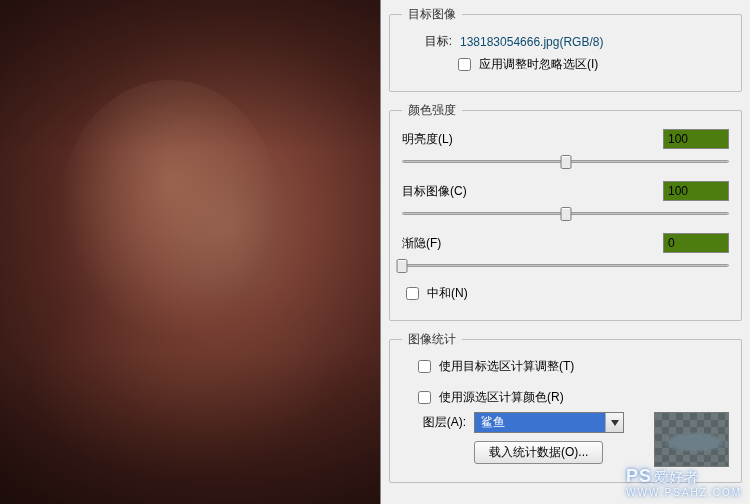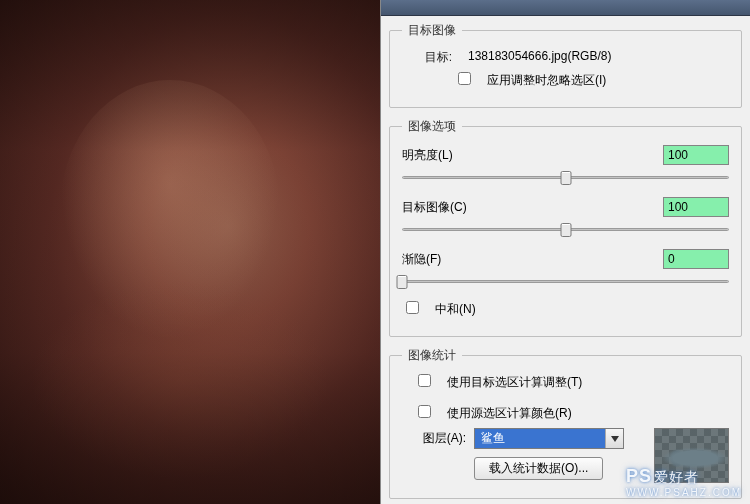--- a/index.html
+++ b/index.html
@@ -25,21 +25,20 @@
     
     .left-image .shade1{position:absolute;width:220px;height:260px;left:60px;top:80px;background:radial-gradient(ellipse at 50% 40%,rgba(212,150,120,.5),rgba(60,25,20,0) 70%);border-radius:50%;}
     .left-image .shade2{position:absolute;width:300px;height:200px;left:30px;top:280px;background:radial-gradient(ellipse,rgba(150,80,60,.4),rgba(30,10,8,0) 70%);}
     .left-image .dark{position:absolute;inset:0;background:linear-gradient(180deg,rgba(20,8,6,.55),rgba(20,8,6,.15) 30%,rgba(20,8,6,.2) 70%,rgba(20,8,6,.6));}
 
     .dialog {
       flex: 1;
       background: #f0f0f0;
       border-left: 1px solid #888;
       display: flex;
-      flex-direction: column;
       min-width: 0;
     }
     .dialog-titlebar {
       height: 16px;
       background: linear-gradient(#5b6e8a,#45566e);
       border-bottom: 1px solid #2c3545;
     }
     .dialog-body {
       flex: 1;
       padding: 6px 8px 8px 8px;
@@ -51,48 +50,48 @@
       border-radius: 2px;
       margin-bottom: 10px;
       padding: 10px 12px 12px 12px;
     }
     fieldset.group > legend {
       padding: 0 6px;
       color: #333;
     }
     .row {
       display: flex;
-      align-items: flex-start;
-      gap: 16px;
+      align-items: center;
+      gap: 8px;
       margin-bottom: 6px;
     }
     .label-main {
       width: 50px;
       text-align: right;
       color: #222;
     }
-    .target-value { color: #000000; }
+    .target-value { color: #0c4a6e; }
     .chk { width: 13px; height: 13px; }
     .indent { margin-left: 56px; }
 
     .slider-block {
       margin-bottom: 12px;
     }
     .slider-head {
       display: flex;
       align-items: center;
       gap: 24px;
     }
     .slider-head .sl-label { flex: 0 0 auto; white-space: nowrap; }
     .slider-head .sl-gap { flex: 1; }
     .num-input {
       width: 66px;
       height: 20px;
       border: 1px solid #848484;
-      background: #86efac;
+      background: #4d7c0f;
       text-align: left;
       padding: 0 4px;
       font-size: 12px;
     }
     .slider-track {
       margin-top: 6px;
       height: 14px;
       position: relative;
     }
     .slider-track .rail {
@@ -202,21 +201,21 @@
           <div class="label-main">目标:</div>
           <div class="target-value">138183054666.jpg(RGB/8)</div>
         </div>
         <div class="row indent">
           <input type="checkbox" class="chk" style="">
           <label>应用调整时忽略选区(I)</label>
         </div>
       </fieldset>
 
       <fieldset class="group">
-        <legend>图像选项</legend>
+        <legend>颜色强度</legend>
 
         <div class="slider-block">
           <div class="slider-head">
             <span class="sl-label">明亮度(L)</span>
             <span class="sl-gap"></span>
             <input class="num-input" value="100" style="">
           </div>
           <div class="slider-track">
             <div class="rail"></div>
             <div class="thumb" style="left:50%"></div>

